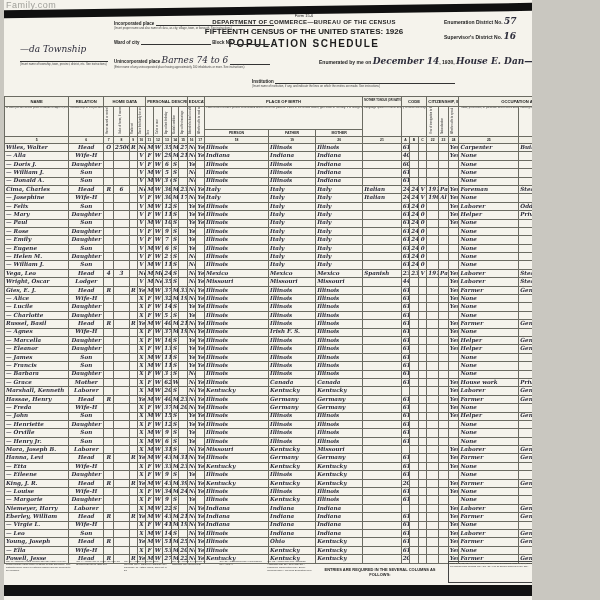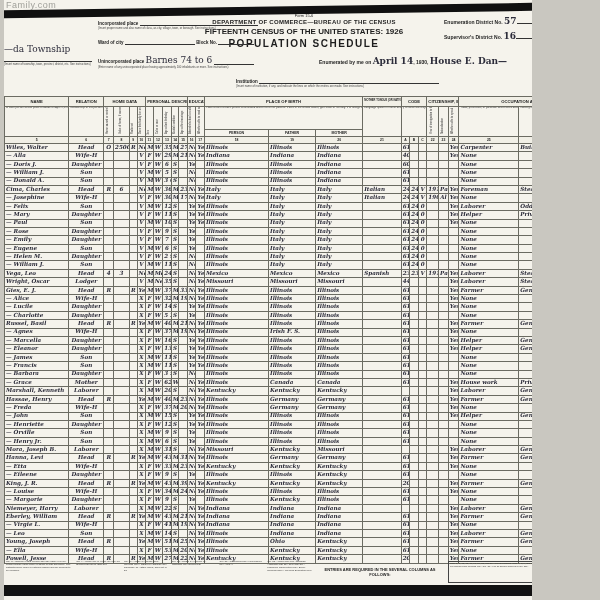--- a/index.html
+++ b/index.html
@@ -6,25 +6,25 @@
   body{width:600px;height:600px;overflow:hidden;background:#c9c7c0;font-family:"Liberation Sans",sans-serif;}
   .page{position:absolute;top:0;left:4px;width:528px;height:600px;background:#f5f3ec;overflow:hidden;}
   .wedge{position:absolute;top:6px;left:-8px;width:620px;height:8px;background:#101010;transform:rotate(-0.8deg);}
   .botbar{position:absolute;top:585px;left:0;width:600px;height:11px;background:#121212;}
   .watermark{position:absolute;top:0;left:2px;font-size:9px;color:#a0a09a;letter-spacing:0.5px;}
   .ttl{position:absolute;left:150px;width:300px;text-align:center;color:#1d1d1d;}
   .form-no{top:13px;font-size:4px;}
   .dept{top:19px;font-size:6px;font-weight:bold;letter-spacing:0.3px;}
   .census{top:27px;font-size:8px;font-weight:bold;}
   .sched{top:38px;font-size:10px;font-weight:bold;letter-spacing:1.5px;}
-  .fld{position:absolute;font-size:4.5px;color:#222;}
+  .fld{position:absolute;font-size:4.5px;color:#222;margin-left:16px;}
   .fld .lbl{font-size:4.5px;font-weight:bold;white-space:nowrap;}
   .fld .line{display:inline-block;border-bottom:1px solid #333;height:7px;vertical-align:bottom;}
   .fld .note{display:block;font-size:2.8px;color:#444;line-height:1.1;margin-top:1px;}
-  .hw{font-family:"DejaVu Serif",serif;color:#2c2c3a;}
+  .hw{font-family:"DejaVu Serif",serif;font-style:italic;color:#2c2c3a;}
   .hw-lg{font-size:9px;}
   .right-fld{position:absolute;left:440px;width:158px;font-size:5px;font-weight:bold;color:#1d1d1d;white-space:nowrap;}
   .enum-line{position:absolute;left:315px;top:56px;width:285px;font-size:5px;font-weight:bold;color:#1d1d1d;white-space:nowrap;}
   table.census{position:absolute;top:96px;left:0;width:600px;border-collapse:collapse;table-layout:fixed;}
   table.census th,table.census td{border:1px solid #6b6b62;padding:0 1px;overflow:hidden;white-space:nowrap;}
   th.grp{font-size:4.2px;font-weight:bold;background:#f1efe6;height:9px;color:#1c1c1c;}
   th.grp-sm{font-size:2.6px;line-height:1;white-space:normal;}
   th.note{font-size:2.7px;font-weight:normal;white-space:normal;line-height:1.05;vertical-align:top;text-align:left;color:#333;height:22px;}
   th.vert{height:22px;vertical-align:bottom;}
   th.vert span{writing-mode:vertical-rl;transform:rotate(180deg);font-size:2.6px;font-weight:normal;line-height:1;max-height:21px;display:inline-block;color:#333;}
@@ -53,21 +53,21 @@
   <div class="right-fld" style="top:16px;">
     <span>Enumeration District No.</span>
     <span class="hw hw-lg">57</span><span class="fld"><span class="line" style="width:60px;"></span></span>
   </div>
   <div class="right-fld" style="top:31px;">
     <span>Supervisor's District No.</span>
     <span class="hw hw-lg">16</span><span class="fld"><span class="line" style="width:56px;"></span></span>
   </div>
   <div class="enum-line">
     <span>Enumerated by me on</span>
-    <span class="hw hw-lg">April 14</span><span>, 1930,</span>
+    <span class="hw hw-lg">December 14</span><span>, 1930,</span>
     <span class="hw hw-lg">House E. Dan—</span>
   </div>
 
   <div class="fld" style="left:0;top:44px;width:90px;">
     <span class="hw hw-lg">—da Township</span>
     <span class="line" style="width:88px;"></span>
     <span class="note">(Insert name of township, town, precinct, district, etc. See instructions)</span>
   </div>
   <div class="fld" style="left:94px;top:18px;width:200px;">
     <span class="lbl">Incorporated place</span>

